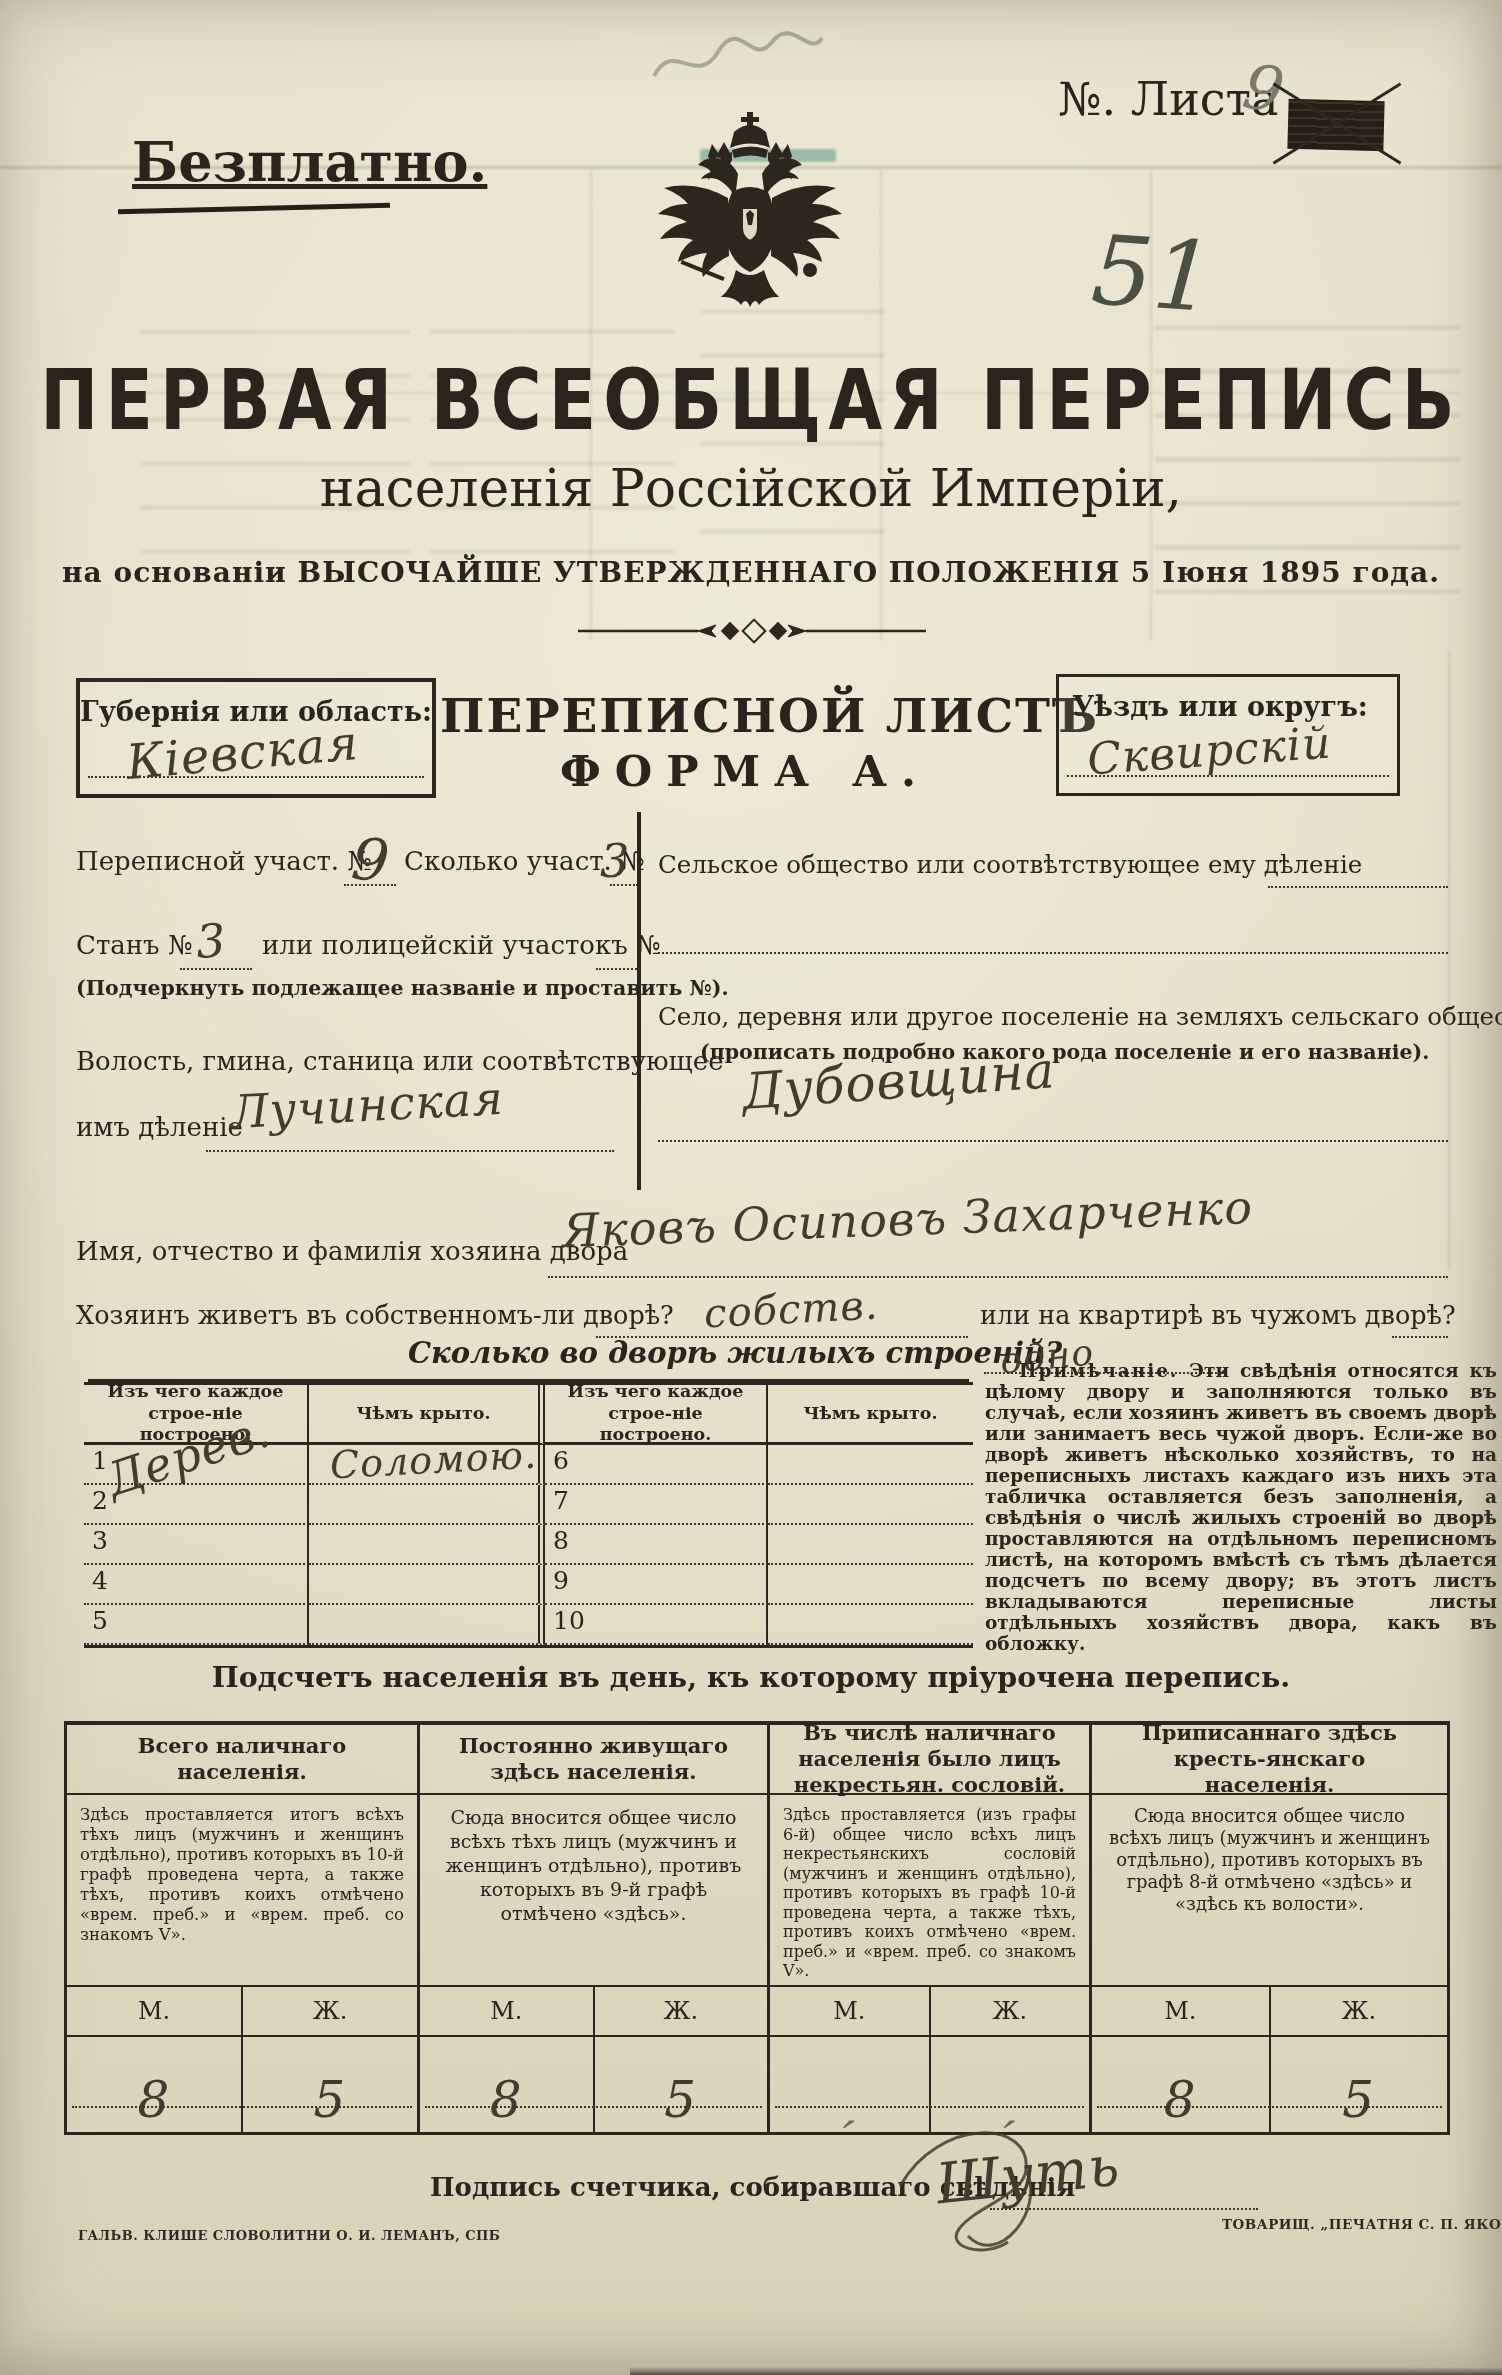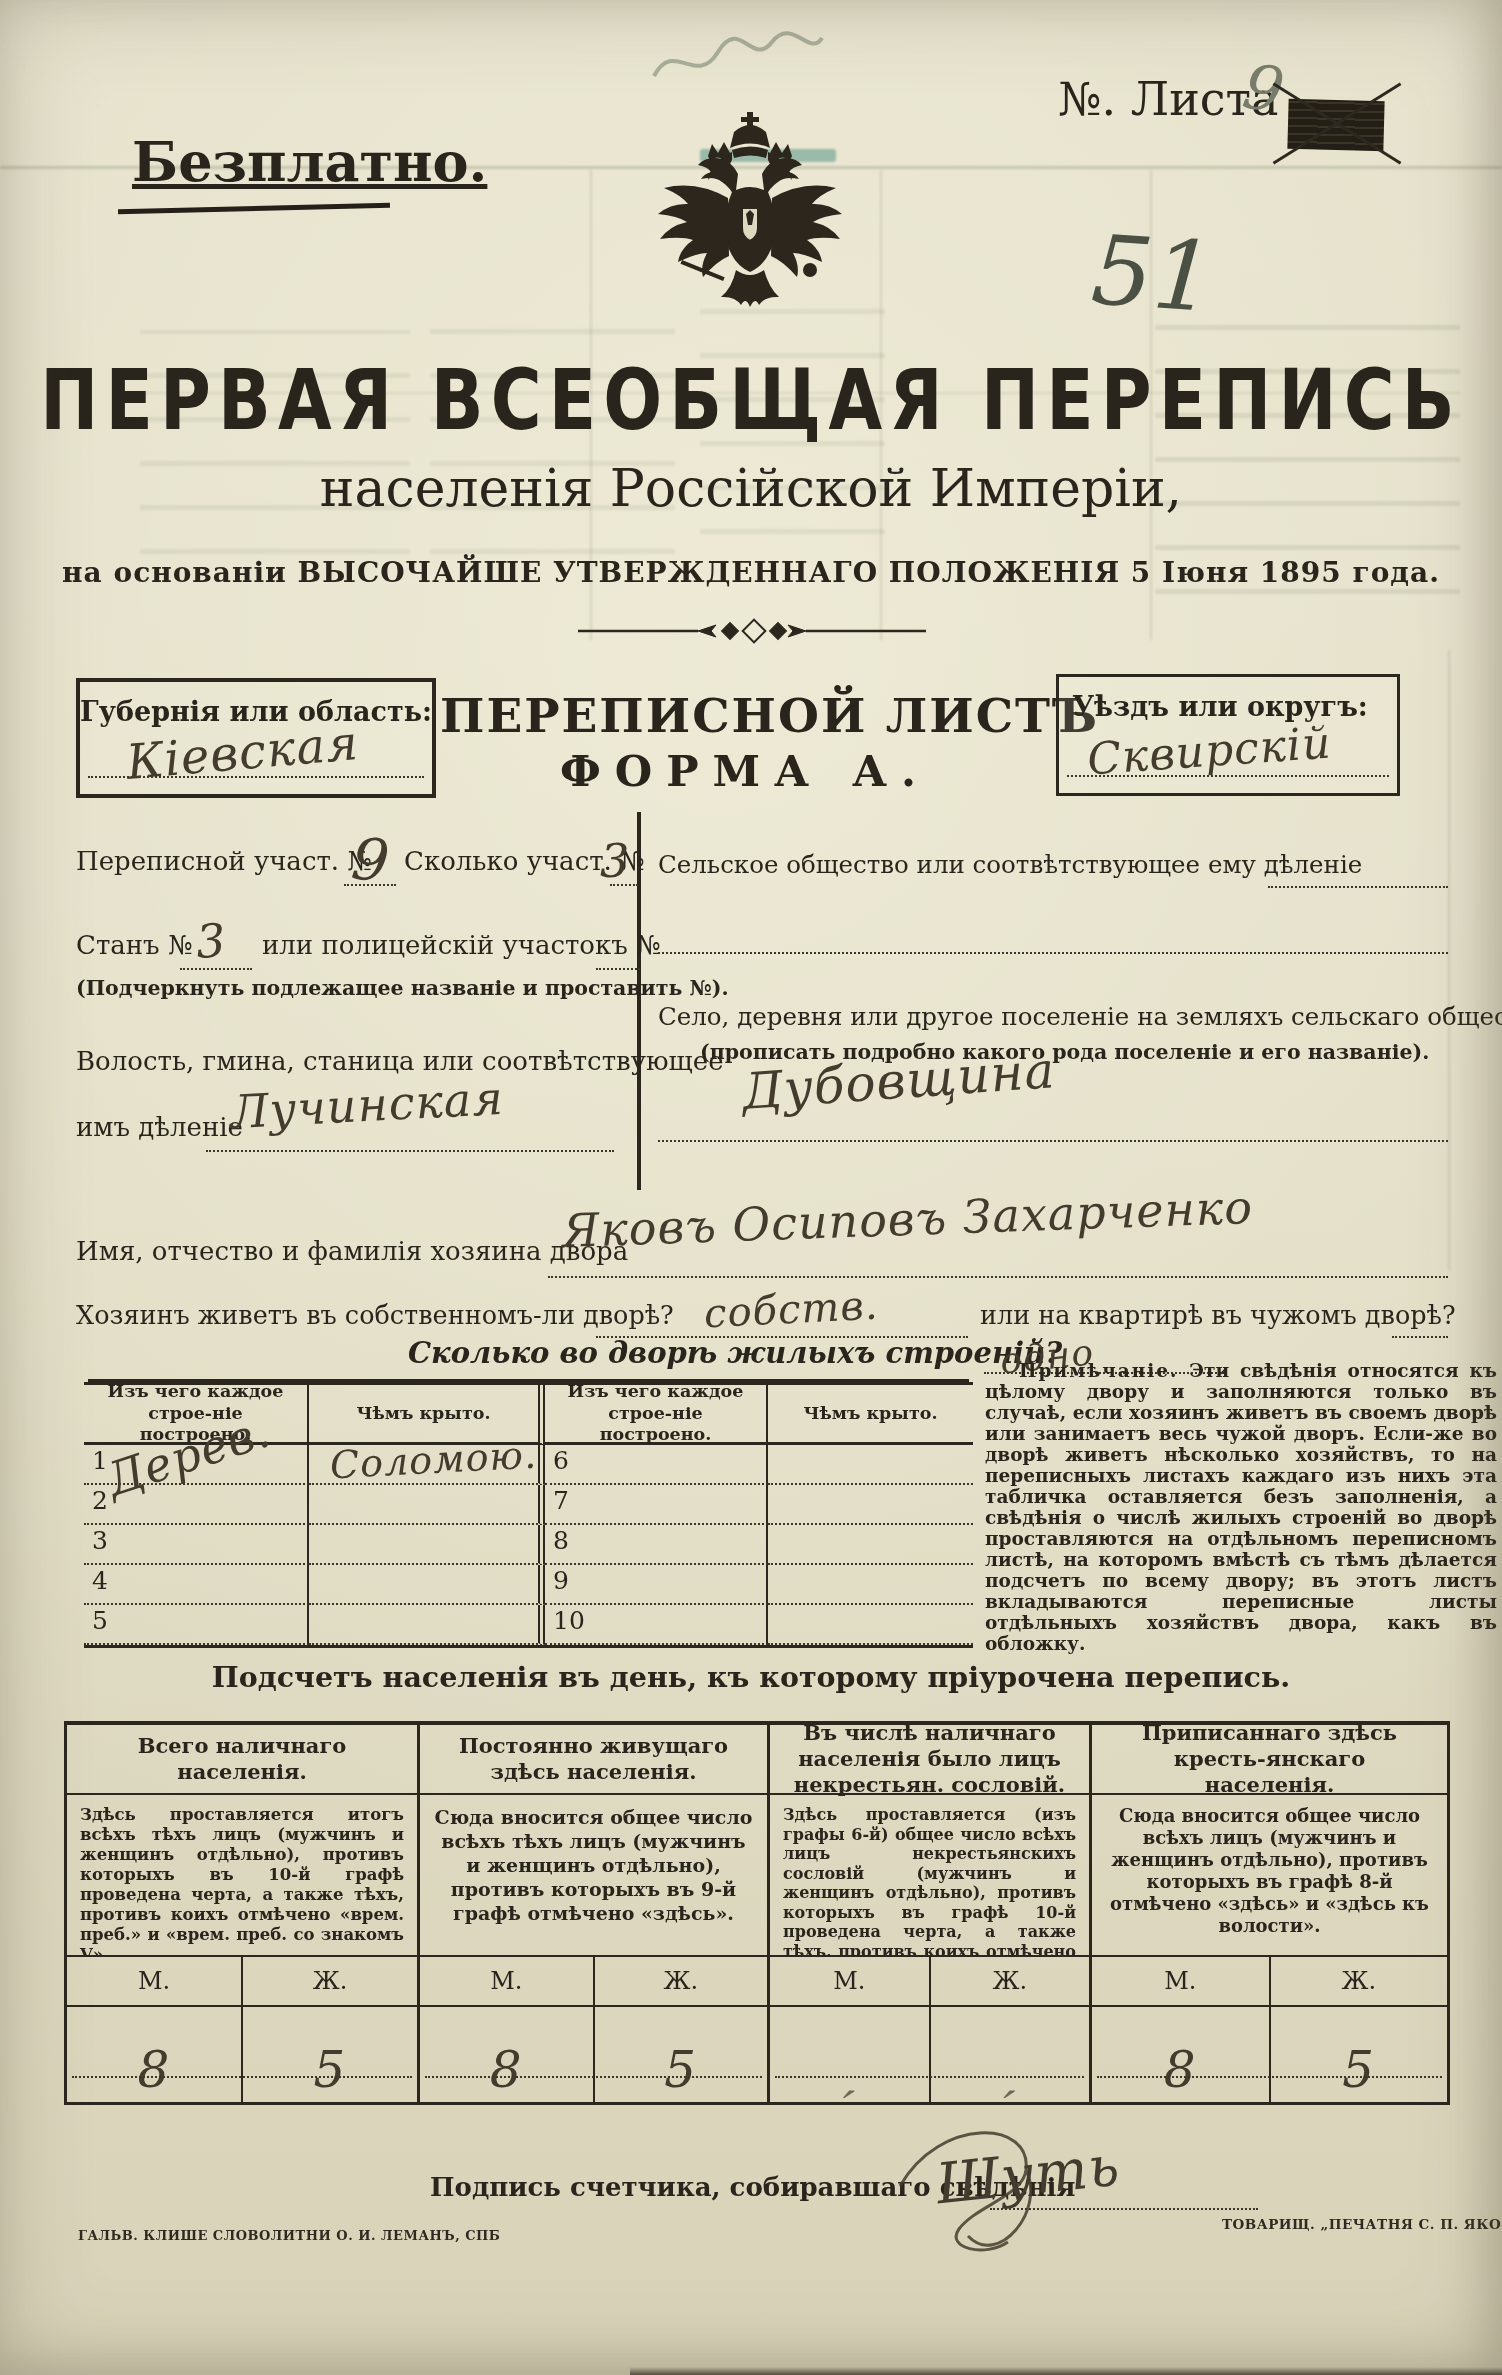--- a/index.html
+++ b/index.html
@@ -36,22 +36,22 @@
   .btable .num{font-size:25px;}
   
   .note{font-size:18.5px;line-height:21px;font-weight:bold;text-align:justify;text-indent:34px;}
   .note .nlabel{letter-spacing:2px;}
   
   .ctable{display:flex;border:3px solid #2b261e;box-shadow:0 -1px 0 0 #2b261e;}
   .cg{display:flex;flex-direction:column;box-sizing:border-box;}
   .cg:not(:last-child){border-right:3px solid #2b261e;}
   .cg-head{height:70px;border-bottom:2.5px solid #2b261e;display:flex;align-items:center;justify-content:center;
     text-align:center;font-weight:bold;font-size:21px;line-height:1.25;padding:0 14px;box-sizing:border-box;}
-  .cg-desc{height:162px;border-bottom:2.5px solid #2b261e;padding:10px 13px;box-sizing:border-box;
-    font-weight:bold;text-align:justify;overflow:hidden;}
+  .cg-desc{height:192px;border-bottom:2.5px solid #2b261e;padding:10px 13px;box-sizing:border-box;
+    font-weight:normal;text-align:justify;overflow:hidden;}
   .cg:nth-child(1) .cg-desc{font-size:16.5px;line-height:20px;}
   .cg:nth-child(2) .cg-desc{font-size:19px;line-height:24px;text-align:center;}
   .cg:nth-child(3) .cg-desc{font-size:16px;line-height:19.5px;}
   .cg:nth-child(4) .cg-desc{font-size:18px;line-height:22px;text-align:center;}
   .cg-mzh{height:48px;border-bottom:2.5px solid #2b261e;display:flex;}
   .cg-mzh div{flex:1;display:flex;align-items:center;justify-content:center;font-size:24px;}
   .cg-mzh div:first-child{border-right:2px solid #2b261e;}
   .cg-data{height:95px;display:flex;position:relative;}
   .cg-data .sub{flex:1;display:flex;align-items:flex-end;justify-content:center;padding-bottom:12px;box-sizing:border-box;}
   .cg-data .sub:first-child{border-right:2px solid #2b261e;}

